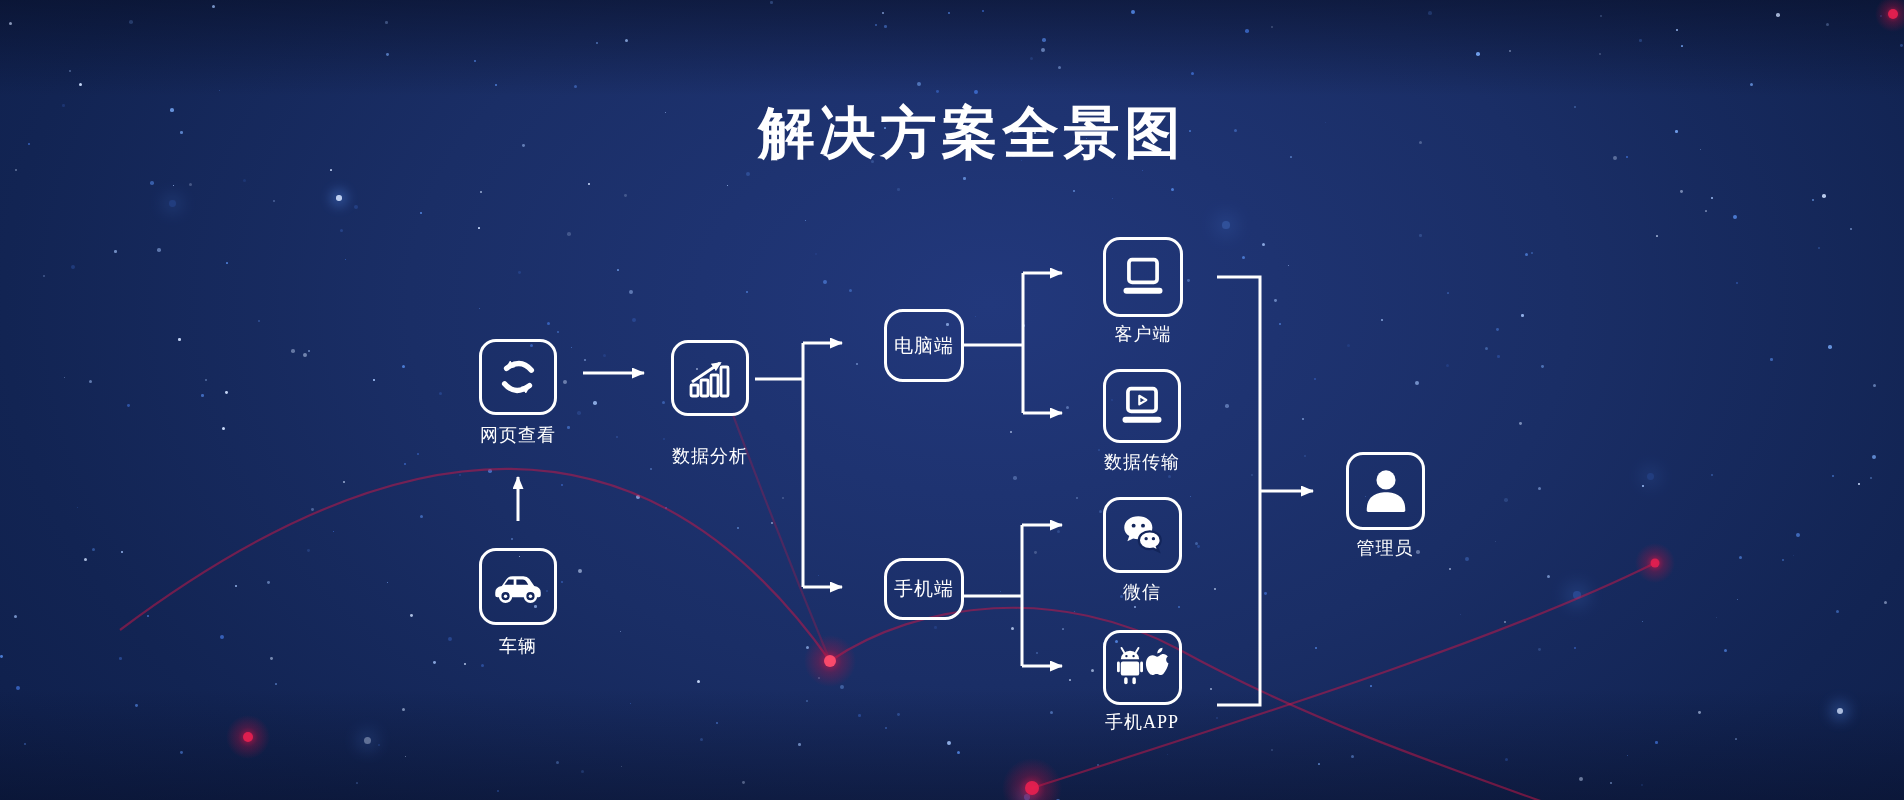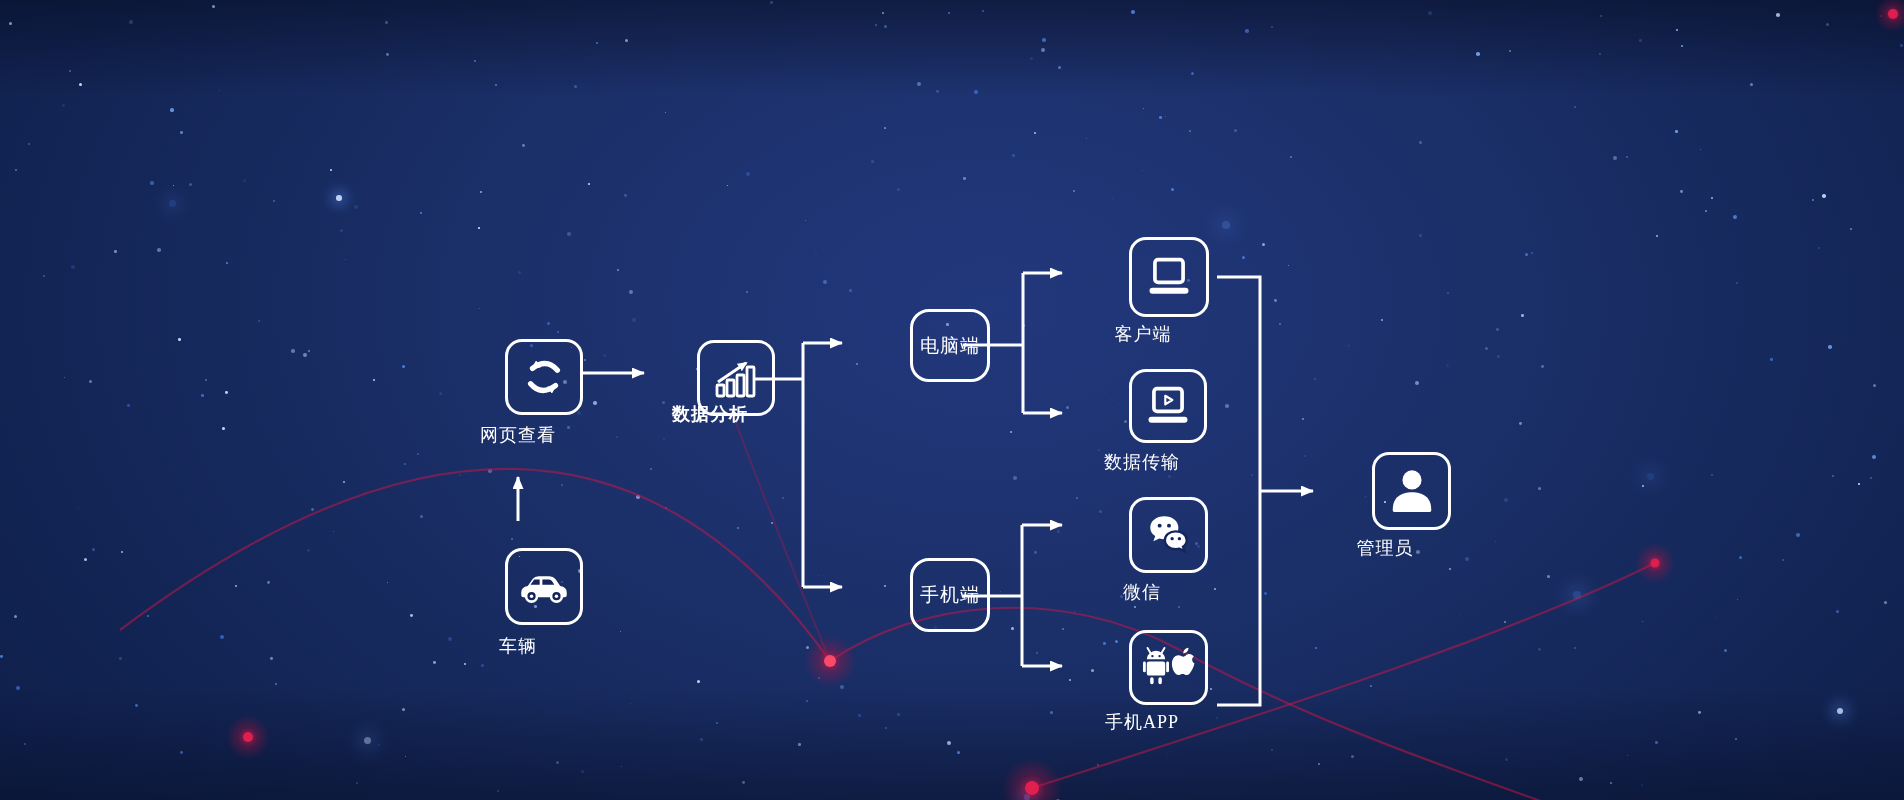--- a/index.html
+++ b/index.html
@@ -12,21 +12,21 @@
       radial-gradient(1450px 950px at 52% 38%, #22387c 0%, #1a2e66 40%, #122453 68%, #0c1b44 100%);
   }
   .layer{position:absolute;left:0;top:0;width:1904px;height:800px;pointer-events:none;}
   .star{position:absolute;border-radius:50%;}
   .title{
     position:absolute;left:672px;top:96px;width:600px;text-align:center;
     color:#ffffff;font-size:56px;font-weight:bold;letter-spacing:5px;white-space:nowrap;
   }
   .box{
     position:absolute;box-sizing:border-box;border:3px solid #ffffff;border-radius:17px;
-    display:flex;align-items:center;justify-content:center;background:transparent;margin-left:26px;
+    display:flex;align-items:center;justify-content:center;background:transparent;
   }
   .box.txt{border-radius:19px;}
   .boxlabel{color:#ffffff;font-size:19px;letter-spacing:1px;white-space:nowrap;}
   .lbl{
     position:absolute;width:180px;transform:translateX(-50%);text-align:center;
     color:#ffffff;font-size:18px;letter-spacing:1px;white-space:nowrap;
   }
   svg.ic{display:block;}
 </style>
 </head>
@@ -421,20 +421,21 @@
       <path d="M1023 273 H1062" marker-end="url(#ah)"></path>
       <path d="M1023 413 H1062" marker-end="url(#ah)"></path>
       <path d="M963 596 H1022 M1022 525 V666"></path>
       <path d="M1022 525 H1062" marker-end="url(#ah)"></path>
       <path d="M1022 666 H1062" marker-end="url(#ah)"></path>
       <path d="M1217 277 H1260 V705 H1217"></path>
       <path d="M1260 491 H1313" marker-end="url(#ah)"></path>
     </g>
   </svg>
 
+  <div class="title">解决方案全景图</div>
 
   <div class="box" style="left:479px;top:339px;width:78px;height:76px;">
     <svg class="ic" width="46" height="46" viewBox="0 0 48 48">
       <defs>
         <marker id="sy" viewBox="0 0 10 9" markerWidth="10" markerHeight="9" refX="8" refY="4.5" orient="auto" markerUnits="userSpaceOnUse">
           <path d="M0 0 L10 4.5 L0 9 Z" fill="#ffffff"></path>
         </marker>
       </defs>
       <path d="M38 17 Q 27 4 12 15" stroke="#fff" stroke-width="5.5" fill="none" stroke-linecap="round" marker-end="url(#sy)"></path>
       <path d="M10 31 Q 21 44 36 33" stroke="#fff" stroke-width="5.5" fill="none" stroke-linecap="round" marker-end="url(#sy)"></path>
@@ -444,40 +445,40 @@
 
   <div class="box" style="left:671px;top:340px;width:78px;height:76px;">
     <svg class="ic" width="48" height="48" viewBox="0 0 48 48">
       <rect x="5" y="31" width="7" height="11" rx="1" stroke="#fff" stroke-width="2.8" fill="none"></rect>
       <rect x="15" y="26" width="7" height="16" rx="1" stroke="#fff" stroke-width="2.8" fill="none"></rect>
       <rect x="25" y="21" width="7" height="21" rx="1" stroke="#fff" stroke-width="2.8" fill="none"></rect>
       <rect x="35" y="13" width="7" height="29" rx="1" stroke="#fff" stroke-width="2.8" fill="none"></rect>
       <path d="M6 28 L34 9" stroke="#fff" stroke-width="3" fill="none" marker-end="url(#sy)"></path>
     </svg>
   </div>
-  <div class="lbl" style="left:710px;top:402px;font-weight:bold;">数据分析</div>
+  <div class="lbl" style="left:710px;top:444px;">数据分析</div>
 
   <div class="box" style="left:479px;top:548px;width:78px;height:77px;">
     <svg class="ic" width="52" height="52" viewBox="0 0 48 48">
       <path d="M3 29 Q 3 24 9 23 L 13.5 16.5 Q 15.5 14 19 14 L 29 14 Q 32.5 14 34.5 16.5 L 39 23 Q 45 24 45 29 L 45 31.5 Q 45 33.5 43 33.5 L 5 33.5 Q 3 33.5 3 31.5 Z" fill="#fff"></path>
       <path d="M15 17 L 20 17 L 20 22 L 11.5 22 Z" fill="#13255a"></path>
       <path d="M22.5 17 L 28.5 17 Q 30.5 17 31.5 18.8 L 33.5 22 L 22.5 22 Z" fill="#13255a"></path>
       <circle cx="12.5" cy="32.5" r="5" fill="#13255a" stroke="#fff" stroke-width="2.4"></circle>
       <circle cx="35.5" cy="32.5" r="5" fill="#13255a" stroke="#fff" stroke-width="2.4"></circle>
       <circle cx="12.5" cy="32.5" r="1.6" fill="#fff"></circle>
       <circle cx="35.5" cy="32.5" r="1.6" fill="#fff"></circle>
     </svg>
   </div>
   <div class="lbl" style="left:518px;top:634px;">车辆</div>
 
   <div class="box txt" style="left:884px;top:309px;width:80px;height:73px;">
     <span class="boxlabel">电脑端</span>
   </div>
 
-  <div class="box txt" style="left:884px;top:558px;width:80px;height:74px;">
+  <div class="box txt" style="left:884px;top:558px;width:80px;height:62px;">
     <span class="boxlabel">手机端</span>
   </div>
 
   <div class="box" style="left:1103px;top:237px;width:80px;height:80px;">
     <svg class="ic" width="52" height="52" viewBox="0 0 48 48">
       <rect x="11" y="8" width="26" height="21" rx="3" stroke="#fff" stroke-width="3.4" fill="none"></rect>
       <rect x="6" y="34" width="36" height="5.5" rx="2.75" fill="#fff"></rect>
     </svg>
   </div>
   <div class="lbl" style="left:1143px;top:322px;">客户端</div>

